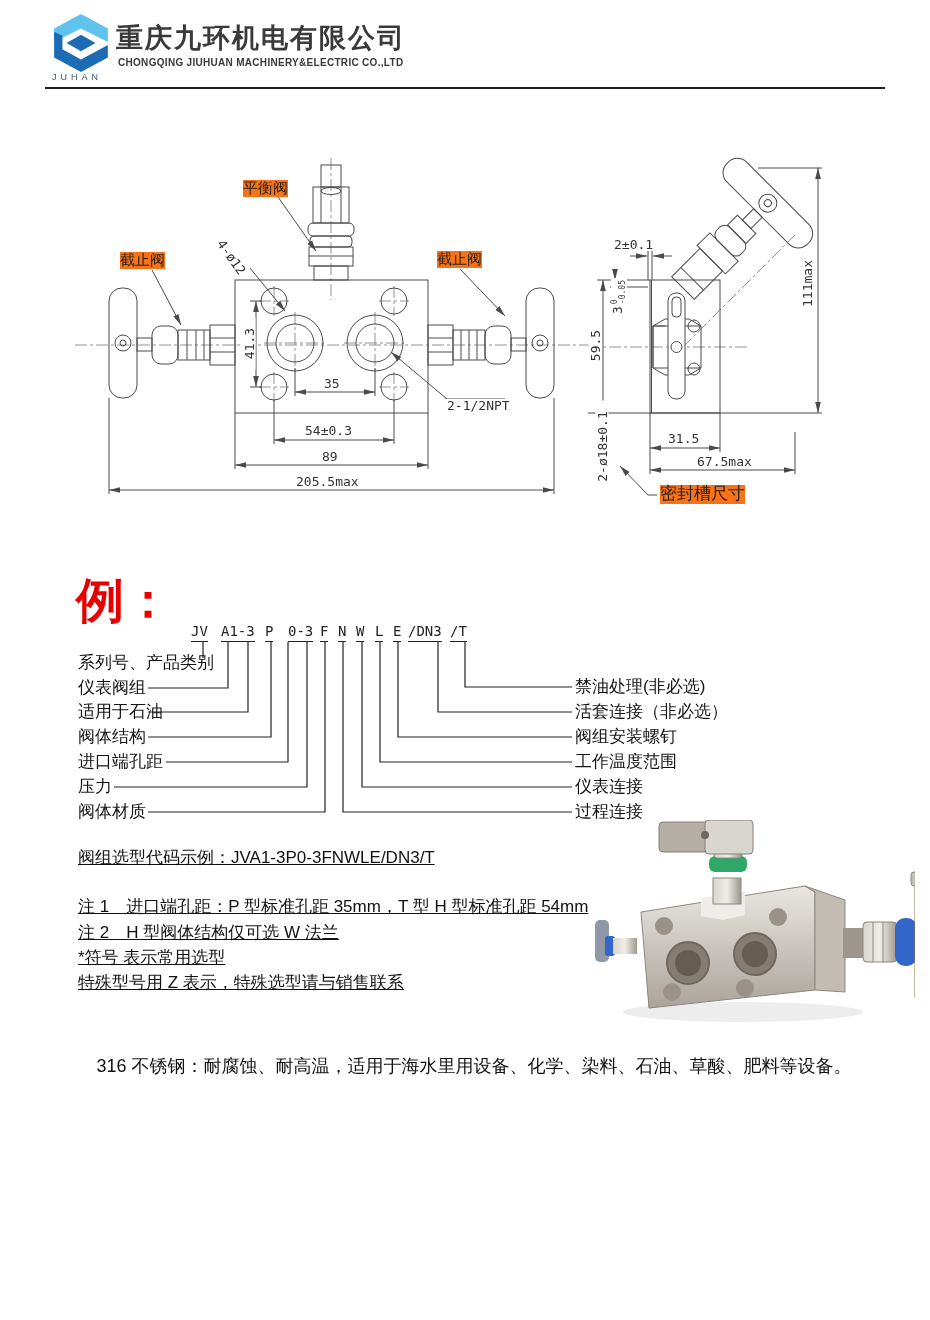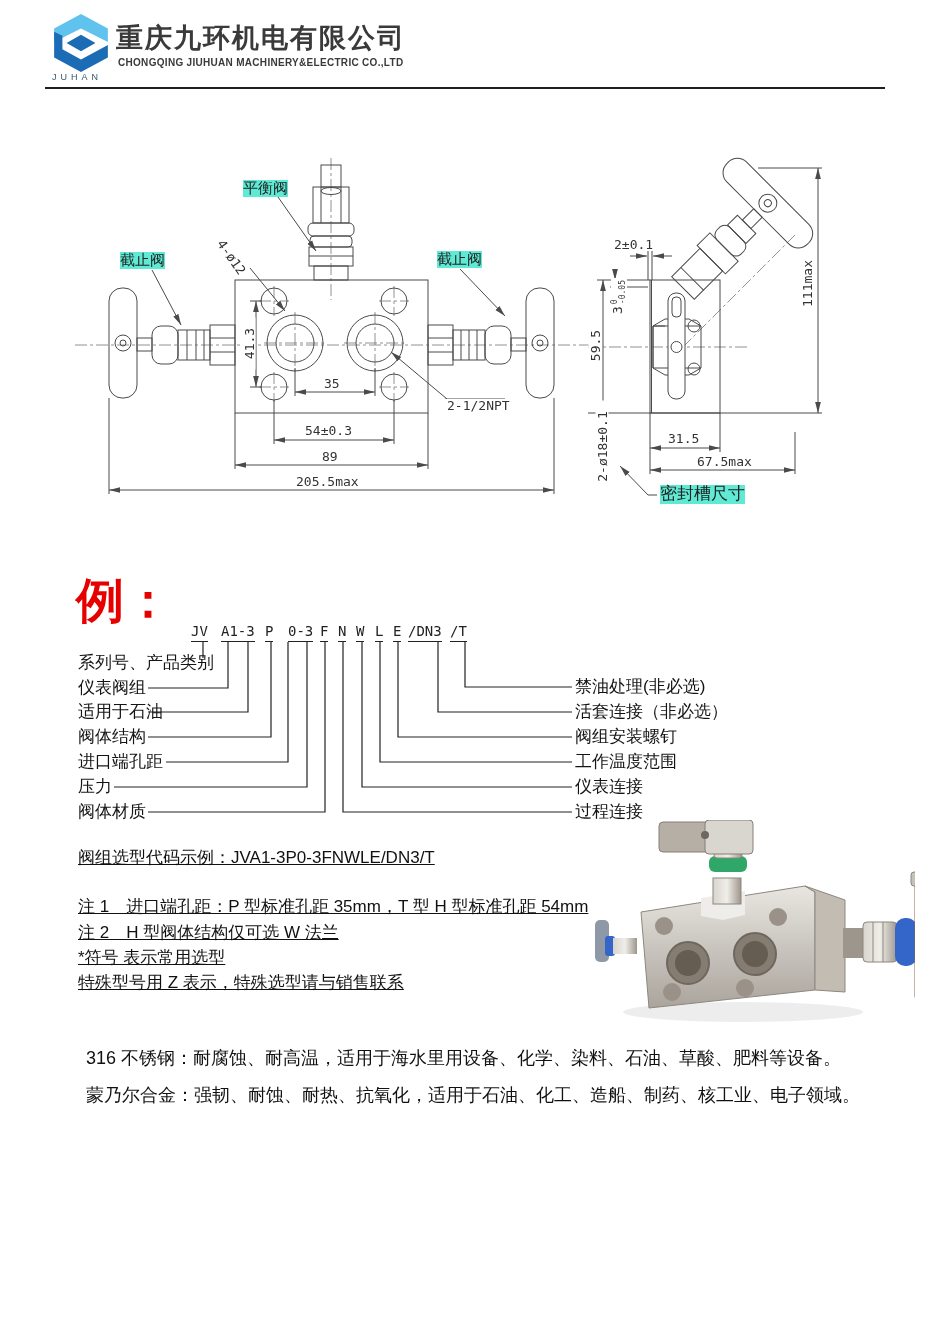--- a/index.html
+++ b/index.html
@@ -12,37 +12,37 @@
   #header .en{position:absolute;left:118px;top:57px;font-size:10px;font-weight:bold;
       letter-spacing:.3px;color:#3a3a3a;}
   #header .logo-caption{position:absolute;left:52px;top:72px;font-size:9px;font-weight:normal;
       letter-spacing:4px;color:#35576f;}
   #header-rule{position:absolute;left:45px;top:87px;width:840px;border-top:2px solid #1f1f1f;}
   
   #linework{position:absolute;left:0;top:0;pointer-events:none;}
   
   .dim{position:absolute;font-family:"DejaVu Sans Mono", monospace;font-size:13px;
       color:#333;background:#fff;line-height:1;padding:0 2px;white-space:nowrap;}
-  .call{position:absolute;font-size:15px;color:#222;background:#5eead4;line-height:1.1;
+  .call{position:absolute;font-size:15px;color:#222;background:#f97316;line-height:1.1;
       white-space:nowrap;}
   .rot{transform:rotate(-90deg);transform-origin:center center;}
   .tolstack{display:inline-flex;flex-direction:column;font-size:8px;line-height:1;
       vertical-align:middle;margin-left:2px;}
   
   #example-prefix{position:absolute;left:76px;top:576px;font-size:48px;font-weight:bold;
       color:#e60000;line-height:1;font-family:"DejaVu Serif", serif;}
   .seg{position:absolute;top:621px;height:20px;font-family:"DejaVu Sans Mono", monospace;
       font-size:14px;line-height:20px;color:#222;border-bottom:1.5px solid #222;white-space:pre;}
   .tree-label{position:absolute;font-size:17px;line-height:20px;color:#141414;white-space:nowrap;}
   
   .note-line{position:absolute;left:78px;font-size:17px;color:#111;white-space:nowrap;text-decoration:underline;}
   
   #materials{position:absolute;left:78px;top:1036px;width:792px;font-size:18px;
       line-height:29px;color:#111;}
-  #materials p{margin:8px;}
+  #materials p{margin:16px;text-align:center;}
   
   #product-photo{position:absolute;left:593px;top:820px;}
 </style>
 </head>
 <body>
 
 <div id="header">
   <svg class="abs" style="left:50px;top:14px" width="62" height="58" viewBox="0 0 60 56">
     <path d="M30,0 L56,14 L56,27 L30,14 L4,27 L4,14 Z" fill="#5fc3ee"></path>
     <path d="M4,17 L4,42 L30,56 L56,42 L56,30 L30,44 L12,34 L12,21 Z" fill="#1b6cb4"></path>
@@ -331,14 +331,13 @@
     <line x1="290" y1="102" x2="290" y2="142" stroke="#8d877e"></line>
     <rect x="302" y="98" width="22" height="48" rx="10" fill="#3465c8"></rect>
     <rect x="322" y="60" width="28" height="122" rx="6" fill="#b08a5e" stroke="#8a6a45"></rect>
     <rect x="318" y="52" width="36" height="14" rx="3" fill="#c5c0b8" stroke="#8d877e"></rect>
     <circle cx="336" cy="130" r="7" fill="#6b5338"></circle>
   </g>
 </svg>
 
 <div id="materials">
   <p>316 不锈钢：耐腐蚀、耐高温，适用于海水里用设备、化学、染料、石油、草酸、肥料等设备。</p>
-  <p>蒙乃尔合金：强韧、耐蚀、耐热、抗氧化，适用于石油、化工、造船、制药、核工业、电子领域。</p>
 </div>
 
 </body></html>

